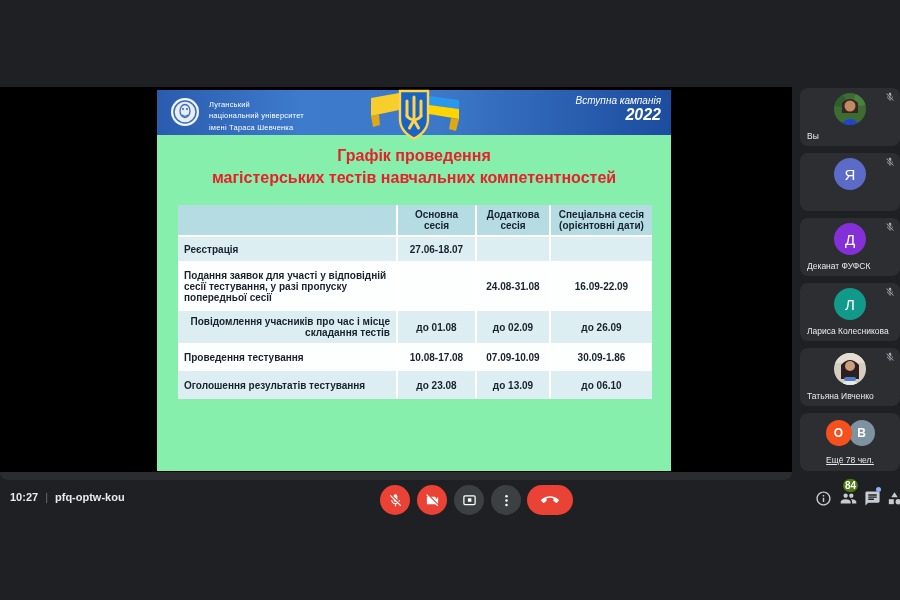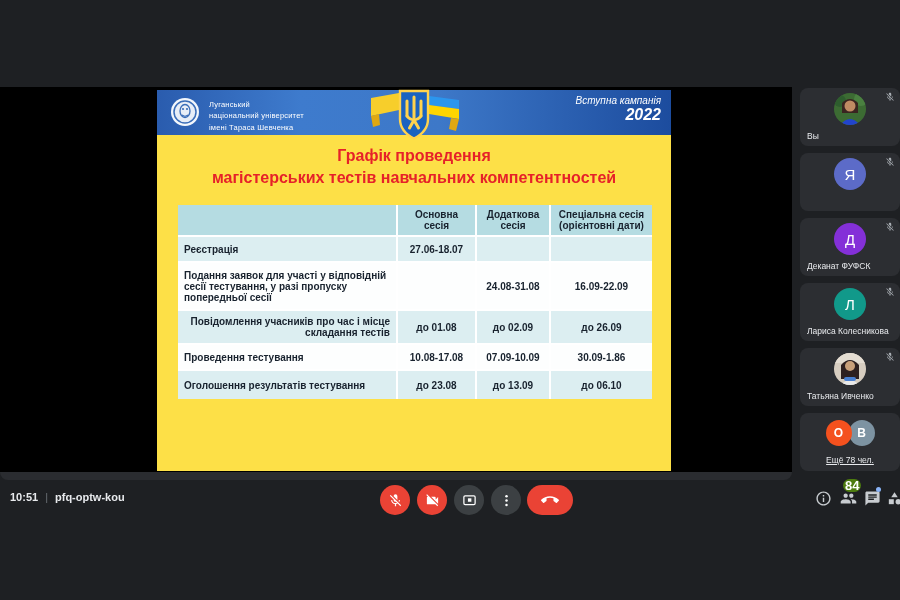--- a/index.html
+++ b/index.html
@@ -6,21 +6,21 @@
   html,body { margin:0; padding:0; }
   body {
     width:900px; height:600px; position:relative; overflow:hidden;
     background:#1e2023; font-family:"Liberation Sans", sans-serif;
   }
   
   .stage { position:absolute; left:0; top:87px; width:792px; height:385px; background:#000; }
   .stage-strip { position:absolute; left:0; top:472px; width:792px; height:8px; background:#2a2c30; border-radius:0 0 9px 9px; }
 
   
-  .slide { position:absolute; left:157px; top:90px; width:514px; height:381px; background:#fde047; }
+  .slide { position:absolute; left:157px; top:90px; width:514px; height:381px; background:#86efac; }
   .slide-header { position:absolute; left:0; top:0; width:100%; height:45px;
     background:linear-gradient(90deg,#2a5cae 0%,#3e7bcd 28%,#3d78c8 55%,#1c4c9e 100%); }
   .uni-logo { position:absolute; left:13px; top:7px; width:30px; height:30px; }
   .uni-name { position:absolute; left:52px; top:9px; color:#fff; font-size:7.5px; line-height:1.5; letter-spacing:.2px; }
   .campaign { position:absolute; right:10px; top:5px; text-align:right; color:#fff;font-style:italic; }
   .campaign-label { font-size:10px; }
   .campaign-year  { font-size:16px; font-weight:bold; line-height:1.1; }
   .emblem { position:absolute; left:50%; top:-1px; transform:translateX(-50%); z-index:2; }
   .slide-title { position:absolute; top:55px; left:0; width:100%; text-align:center;
     color:#e62129; font-weight:bold; font-size:16px; line-height:1.4; }
@@ -54,21 +54,21 @@
     color:#e8eaed; font-size:11px; font-weight:bold; }
   .tc-divider { color:#6a6f75; font-weight:normal; }
   .ctl { position:absolute; top:485px; width:30px; height:30px; border-radius:50%;
     display:flex; align-items:center; justify-content:center; border:none; padding:0; cursor:pointer; }
   .ctl.red  { background:#ea4335; }
   .ctl.dark { background:#3c4043; }
   .end-call { position:absolute; left:527px; top:485px; width:46px; height:30px; border-radius:16px;
     background:#ea4335; display:flex; align-items:center; justify-content:center; border:none; cursor:pointer; }
   .ric { position:absolute; top:490px; width:17px; height:17px; background:none; border:none; padding:0; cursor:pointer; }
   .badge { position:absolute; left:843px; top:479px; min-width:13px; height:13px; border-radius:7px;
-    background:#4d7c0f; color:#fff; font-size:13px; display:flex; align-items:center; justify-content:center;
+    background:#4d7c0f; color:#fff; font-size:10px; display:flex; align-items:center; justify-content:center;
     padding:0 2px; font-weight:bold; }
   .chat-dot { position:absolute; left:876px; top:487px; width:5px; height:5px; border-radius:50%; background:#8ab4f8; }
 </style>
 </head>
 <body>
 
 <div class="stage"></div>
 <div class="stage-strip"></div>
 
 <div class="slide">
@@ -216,21 +216,21 @@
 
 <div class="tile" style="top:413px">
   <div class="duo">
     <div class="mini" style="z-index: 2; background: rgb(244, 81, 30);">О</div>
     <div class="mini" style="background: rgb(125, 147, 162);">В</div>
   </div>
   <div class="name-center">Ещё 78 чел.</div>
 </div>
 
 <div class="time-code">
-  <span>10:51</span>
+  <span>10:27</span>
   <span class="tc-divider">|</span>
   <span>pfq-optw-kou</span>
 </div>
 
 <button class="ctl red" style="left:380px">
   <svg width="15" height="15" viewBox="0 0 24 24" fill="#fff">
     <path d="M19 11h-1.7c0 .74-.16 1.43-.43 2.05l1.23 1.23c.56-.98.9-2.09.9-3.28zm-4.02.17c0-.06.02-.11.02-.17V5c0-1.66-1.34-3-3-3S9 3.34 9 5v.18l5.98 5.99zM4.27 3L3 4.27l6.01 6.01V11c0 1.66 1.33 3 2.99 3 .22 0 .44-.03.65-.08l1.66 1.66c-.71.33-1.5.52-2.31.52-2.76 0-5.3-2.1-5.3-5.1H5c0 3.41 2.72 6.23 6 6.72V21h2v-3.28c.91-.13 1.77-.45 2.54-.9L19.73 21 21 19.73 4.27 3z"></path>
   </svg>
 </button>
 <button class="ctl red" style="left:417px">

